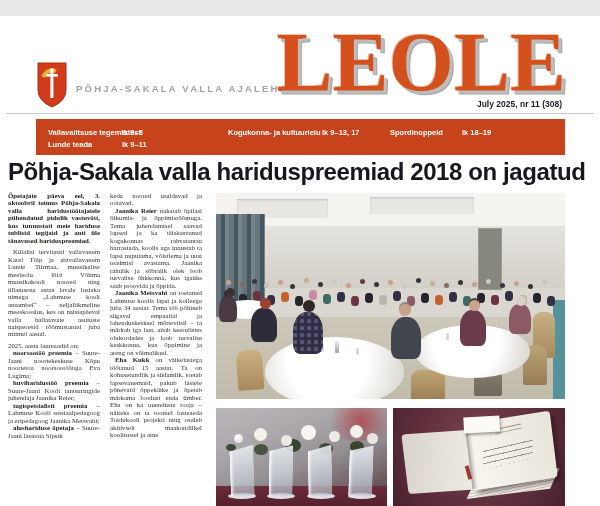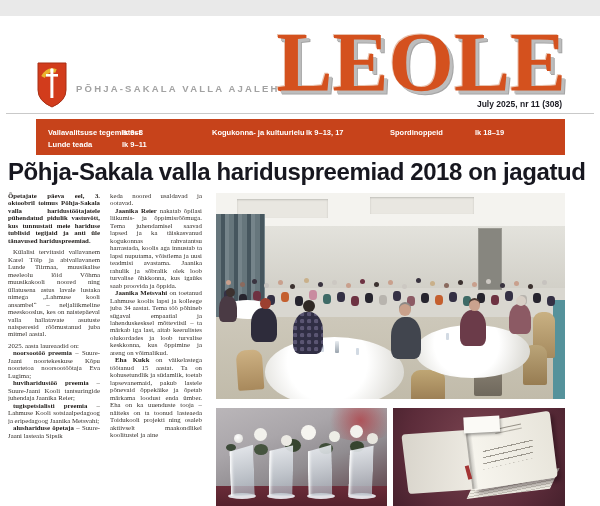--- a/index.html
+++ b/index.html
@@ -17,22 +17,22 @@
   #issue{position:absolute;right:38px;top:83px;font-family:"Liberation Sans",sans-serif;
          font-size:8.5px;font-weight:bold;color:#1c1c24;}
   #hr-rule{position:absolute;left:6px;right:6px;top:97px;height:1px;background:#c9c9c9;}
   
   #idxbar{position:absolute;left:36px;top:103px;width:529px;height:36px;background:#c7431b;}
   .idx-col{position:absolute;top:7px;}
   .idx-row{display:flex;height:12px;align-items:center;}
   .idx-label,.idx-pages{font-family:"Liberation Sans",sans-serif;font-size:7.5px;font-weight:bold;
                         color:#ffffff;white-space:nowrap;}
   #idx-c1{left:12px;} #idx-c1 .idx-label{width:74px;}
-  #idx-c2{left:176px;} #idx-c2 .idx-label{width:94px;}
-  #idx-c3{left:354px;} #idx-c3 .idx-label{width:85px;}
+  #idx-c2{left:192px;} #idx-c2 .idx-label{width:94px;}
+  #idx-c3{left:354px;} #idx-c3 .idx-label{width:72px;}
   
   #headline{position:absolute;left:8px;top:142px;width:558px;font-family:"Liberation Sans",sans-serif;
             font-size:24px;font-weight:bold;letter-spacing:-0.4px;color:#17171f;white-space:nowrap;}
   
   .col{position:absolute;top:176px;width:92px;height:330px;overflow:hidden;text-align:justify;
        font-size:6.8px;line-height:1.1;color:#37322d;}
   #col1{left:8px;} #col2{left:110px;}
   .col p{margin:0;text-indent:5px;}
   .col p.lead{font-weight:bold;text-indent:0;color:#211d1a;}
   .col p.gap{margin-top:4px;}

